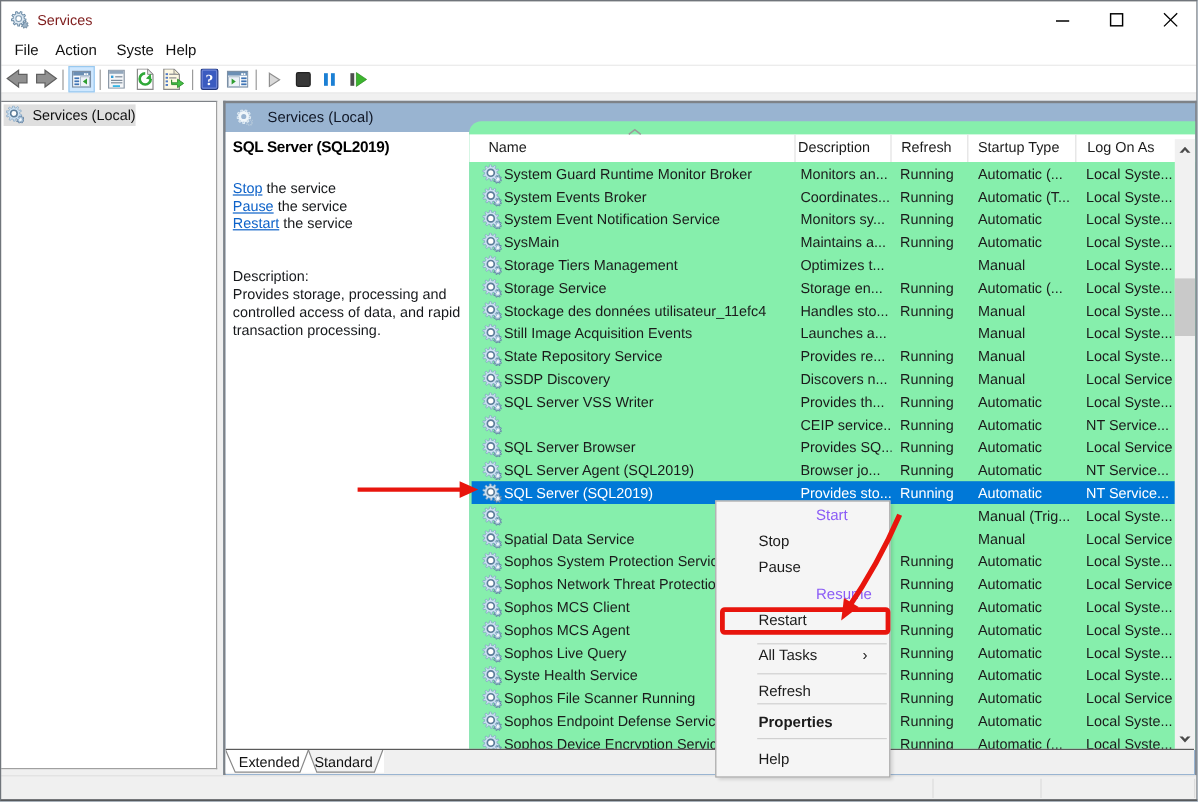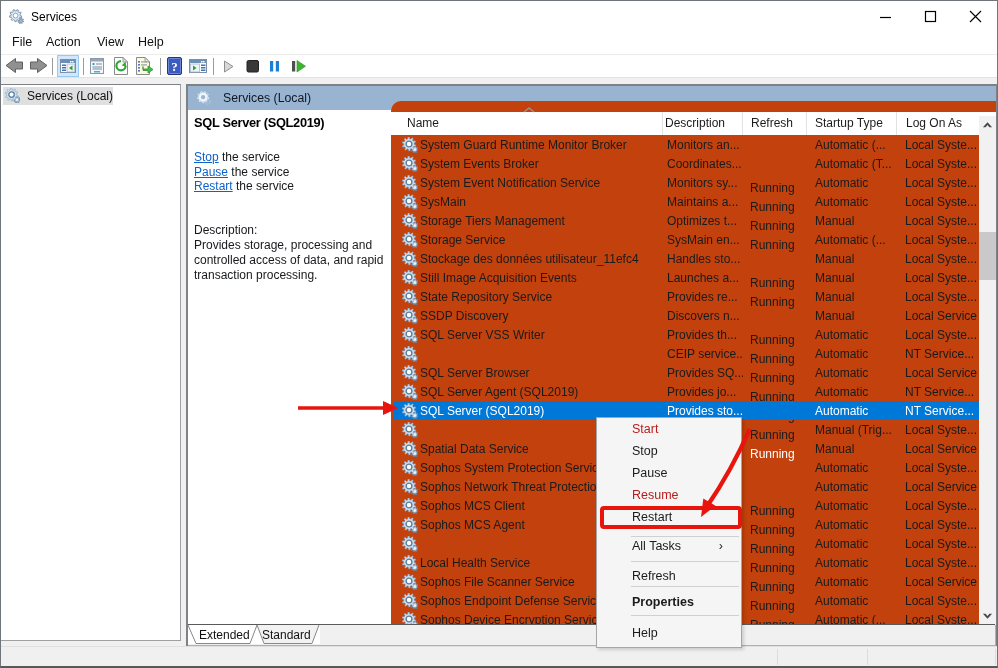--- a/index.html
+++ b/index.html
@@ -1,21 +1,21 @@
 <!DOCTYPE html>
 <html><head><meta charset="utf-8"><style>
 * { margin:0; padding:0; box-sizing:border-box; }
 html,body { width:998px; height:668px; overflow:hidden; }
 body { font-family:"Liberation Sans",sans-serif; font-size:12px; color:#1b1b1b;
   background:#f0f0f0; position:relative; }
 
 #titlebar { position:absolute; left:1px; top:0; right:1px; height:30px; background:#fff;
   border-top:1px solid #4e5256; }
 #titlebar .ticon { position:absolute; left:8px; top:8px; }
-#titlebar .ttext { position:absolute; left:30px; top:9px; font-size:12px; color:#000000; }
+#titlebar .ttext { position:absolute; left:30px; top:9px; font-size:12px; color:#7f1d1d; }
 .wbtn { position:absolute; top:0; width:45px; height:30px; color:#000; }
 #menubar { position:absolute; left:1px; top:30px; right:1px; height:24px; background:#fff; }
 #menubar span { position:absolute; top:5px; font-size:12.5px; color:#111; }
 #toolbar { position:absolute; left:1px; top:54px; right:1px; height:24px; background:#fff;
   border-top:1px solid #ececec; border-bottom:1px solid #e3e3e3; }
 .tsep { position:absolute; top:3px; width:1px; height:17px; background:#9b9b9b; }
 
 #tree { position:absolute; left:1px; top:84px; width:180px; height:557px; background:#fff;
   border-top:1px solid #7e8287; border-right:1px solid #a0a0a0; border-bottom:1px solid #a0a0a0; }
 #treesel { position:absolute; left:2px; top:2px; width:110px; height:18px; background:#dfdfdf; }
@@ -24,54 +24,54 @@
 #rpanel { position:absolute; left:186px; top:84px; width:811px; height:562px;
   background:#99b4d1; border:2px solid #7e8287; border-right:1px solid #7e8287; border-bottom:none; }
 #band { position:absolute; left:0; top:0; width:100%; height:24px; }
 #band svg { position:absolute; left:9px; top:4.5px; }
 #band .bt { position:absolute; left:35px; top:5px; color:#101726; font-size:12.3px; }
 #info { position:absolute; left:0px; top:24px; width:203px; height:515px; background:#fff; }
 #info .hd { position:absolute; left:6px; top:5px; font-weight:bold; font-size:12.8px; letter-spacing:-0.3px; color:#000; }
 #info .lk { position:absolute; left:6px; color:#17191c; line-height:14.7px; }
 #info a { color:#0d62c9; text-decoration:underline; }
 #info .ds { position:absolute; left:6px; top:113px; color:#17191c; line-height:14.9px; }
-#list { position:absolute; left:203px; top:15px; width:605px; height:524px; background:#c2410c;
+#list { position:absolute; left:203px; top:15px; width:605px; height:524px; background:#86efac;
   border-radius:10px 0 0 0; overflow:hidden; }
 
 #lhead { position:absolute; left:0; top:11px; width:100%; height:23px; background:#fff; }
 #lhead span { position:absolute; top:4px; color:#1b1b1b; }
 #lhead .hsep { position:absolute; top:0; width:1px; height:23px; background:#e2e2e2; }
 
 .row { position:absolute; left:2px; width:586px; height:19px; }
 .row.sel { background:#0078d7; color:#fff; }
 .row .gi { position:absolute; left:9px; top:2px; width:16px; height:16px; }
 .row .c { position:absolute; top:3px; white-space:nowrap; overflow:hidden; }
 .row .nm { left:27px;  width:237px; }
 .row .de { left:274px; width:76px; }
-.row .st { left:357px; width:60px;margin-top:43px; }
+.row .st { left:357px; width:60px; }
 .row .su { left:422px; width:84px; }
 .row .lo { left:512px; width:72px; }
 
 #vscroll { position:absolute; right:0px; top:15px; width:17px; height:509px; background:#f1f1f1; }
 #vthumb { position:absolute; left:0; top:116px; width:17px; height:48px; background:#c9c9c9; }
 
 #strip { position:absolute; left:0; top:538px; width:807px; height:21px; background:#f0f0f0;
   border-top:1px solid #5a5a5a; }
 #strip .white { position:absolute; left:0; top:0; width:132px; height:19px; background:#fff; }
 .tab { position:absolute; top:0; height:18px; font-size:12px; color:#111; }
 
 #statusbar { position:absolute; left:1px; top:646px; right:1px; height:20px; background:#f0f0f0;
   border-top:1px solid #e0e0e0; }
 #statusbar i { position:absolute; top:2px; width:1px; height:16px; background:#dcdcdc; }
 
 #cmenu { position:absolute; left:596px; top:417px; width:146px; height:231px;
   background:#f5f5f5; border:1px solid #a6a6a6; box-shadow:2px 2px 3px rgba(0,0,0,0.15); }
 #cmenu .mi { position:absolute; left:35px; right:8px; height:22px; line-height:22px;
   font-size:12.5px; color:#1b1b1b; }
-#cmenu .dis { color:#b91c1c; }
+#cmenu .dis { color:#8b5cf6;margin-left:48px; }
 #cmenu .msep { position:absolute; left:34px; right:2px; height:1px; background:#d0d0d0; }
 
 .red { position:absolute; pointer-events:none; }
 #redrect { left:600px; top:505.5px; width:141.5px; height:23.5px; border:4px solid #e8150d; border-radius:4px; }
 #win-border { position:absolute; left:0; top:0; width:998px; height:668px;
   border:1px solid #70757b; border-bottom:2px solid #56595c; pointer-events:none; z-index:50; }
 </style></head>
 <body>
 <svg width="0" height="0" style="position:absolute">
     <symbol id="g" viewBox="0 0 16 16">
@@ -104,21 +104,21 @@
       <rect x="17.5" y="10.5" width="10" height="10" stroke="#000" stroke-width="1.2" fill="none"></rect>
     </svg>
  <svg class="wbtn" style="left:952px" width="45" height="30">
       <path d="M17,10 L28,21 M28,10 L17,21" stroke="#000" stroke-width="1.1" fill="none"></path>
     </svg>
 </div>
 
 <div id="menubar">
  <span style="left:11px">File</span>
     <span style="left:45px">Action</span>
- <span style="left:96px">View</span>
+ <span style="left:96px">Syste</span>
     <span style="left:137px">Help</span>
 </div>
 
 <div id="toolbar">
  <svg width="320" height="22" style="position:absolute;left:0;top:0">
 
   <path d="M14.5,3.5 L14.5,7 H21.5 V14 H14.5 L14.5,17.5 L5,10.5 Z" fill="#909090" stroke="#606060" stroke-width="1"></path>
 
   <path d="M36.5,3.5 L36.5,7 H29.5 V14 H36.5 L36.5,17.5 L46,10.5 Z" fill="#909090" stroke="#606060" stroke-width="1"></path>
  </svg>
@@ -285,21 +285,21 @@
         <span class="c de">Optimizes t...</span>
         <span class="c st"></span>
         <span class="c su">Manual</span>
         <span class="c lo">Local Syste...</span>
       </div>
 <div class="row" style="top:129px">
         <svg class="gi">
           <use href="#g"></use>
         </svg>
         <span class="c nm">Storage Service</span>
-        <span class="c de">SysMain en...</span>
+        <span class="c de">Storage en...</span>
         <span class="c st">Running</span>
         <span class="c su">Automatic (...</span>
         <span class="c lo">Local Syste...</span>
       </div>
 <div class="row" style="top:148px">
         <svg class="gi">
           <use href="#g"></use>
         </svg>
         <span class="c nm">Stockage des données utilisateur_11efc4</span>
         <span class="c de">Handles sto...</span>
@@ -364,21 +364,21 @@
         <span class="c de">Provides SQ...</span>
         <span class="c st">Running</span>
         <span class="c su">Automatic</span>
         <span class="c lo">Local Service</span>
       </div>
 <div class="row" style="top:281px">
         <svg class="gi">
           <use href="#g"></use>
         </svg>
         <span class="c nm">SQL Server Agent (SQL2019)</span>
-        <span class="c de">Provides jo...</span>
+        <span class="c de">Browser jo...</span>
         <span class="c st">Running</span>
         <span class="c su">Automatic</span>
         <span class="c lo">NT Service...</span>
       </div>
 <div class="row sel" style="top:300px">
         <svg class="gi">
           <use href="#g"></use>
         </svg>
         <span class="c nm">SQL Server (SQL2019)</span>
         <span class="c de">Provides sto...</span>
@@ -442,40 +442,41 @@
         <span class="c nm">Sophos MCS Agent</span>
         <span class="c de">Sophos MC...</span>
         <span class="c st">Running</span>
         <span class="c su">Automatic</span>
         <span class="c lo">Local Syste...</span>
       </div>
 <div class="row" style="top:433px">
         <svg class="gi">
           <use href="#g"></use>
         </svg>
+        <span class="c nm">Sophos Live Query</span>
         <span class="c de">Sophos Liv...</span>
         <span class="c st">Running</span>
         <span class="c su">Automatic</span>
         <span class="c lo">Local Syste...</span>
       </div>
 <div class="row" style="top:452px">
         <svg class="gi">
           <use href="#g"></use>
         </svg>
-        <span class="c nm">Local Health Service</span>
+        <span class="c nm">Syste Health Service</span>
         <span class="c de">Sophos He...</span>
         <span class="c st">Running</span>
         <span class="c su">Automatic</span>
         <span class="c lo">Local Syste...</span>
       </div>
 <div class="row" style="top:471px">
         <svg class="gi">
           <use href="#g"></use>
         </svg>
-        <span class="c nm">Sophos File Scanner Service</span>
+        <span class="c nm">Sophos File Scanner Running</span>
         <span class="c de">Sophos File...</span>
         <span class="c st">Running</span>
         <span class="c su">Automatic</span>
         <span class="c lo">Local Service</span>
       </div>
 <div class="row" style="top:490px">
         <svg class="gi">
           <use href="#g"></use>
         </svg>
         <span class="c nm">Sophos Endpoint Defense Service</span>

